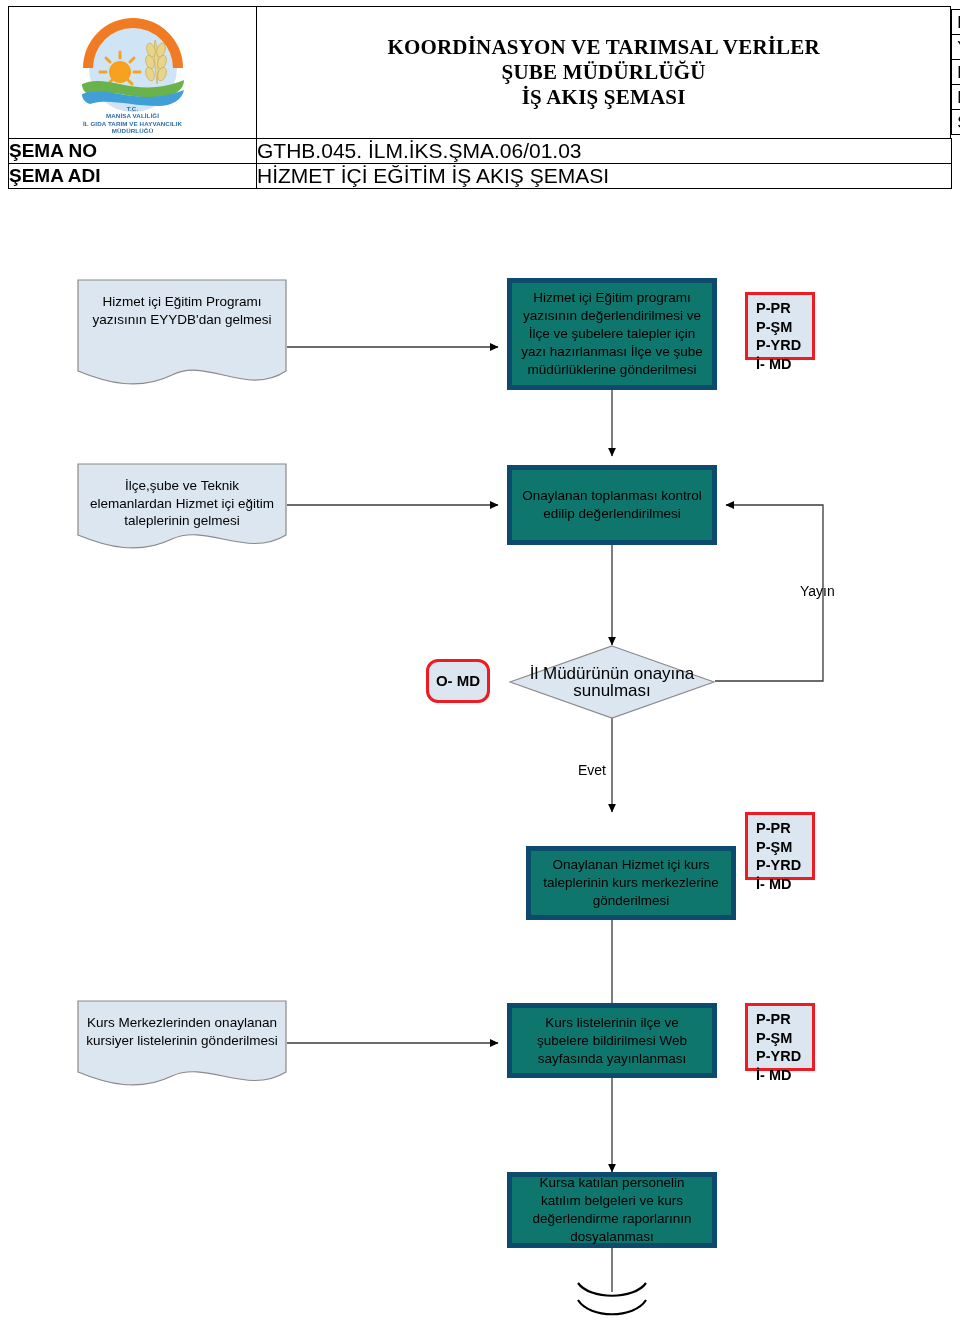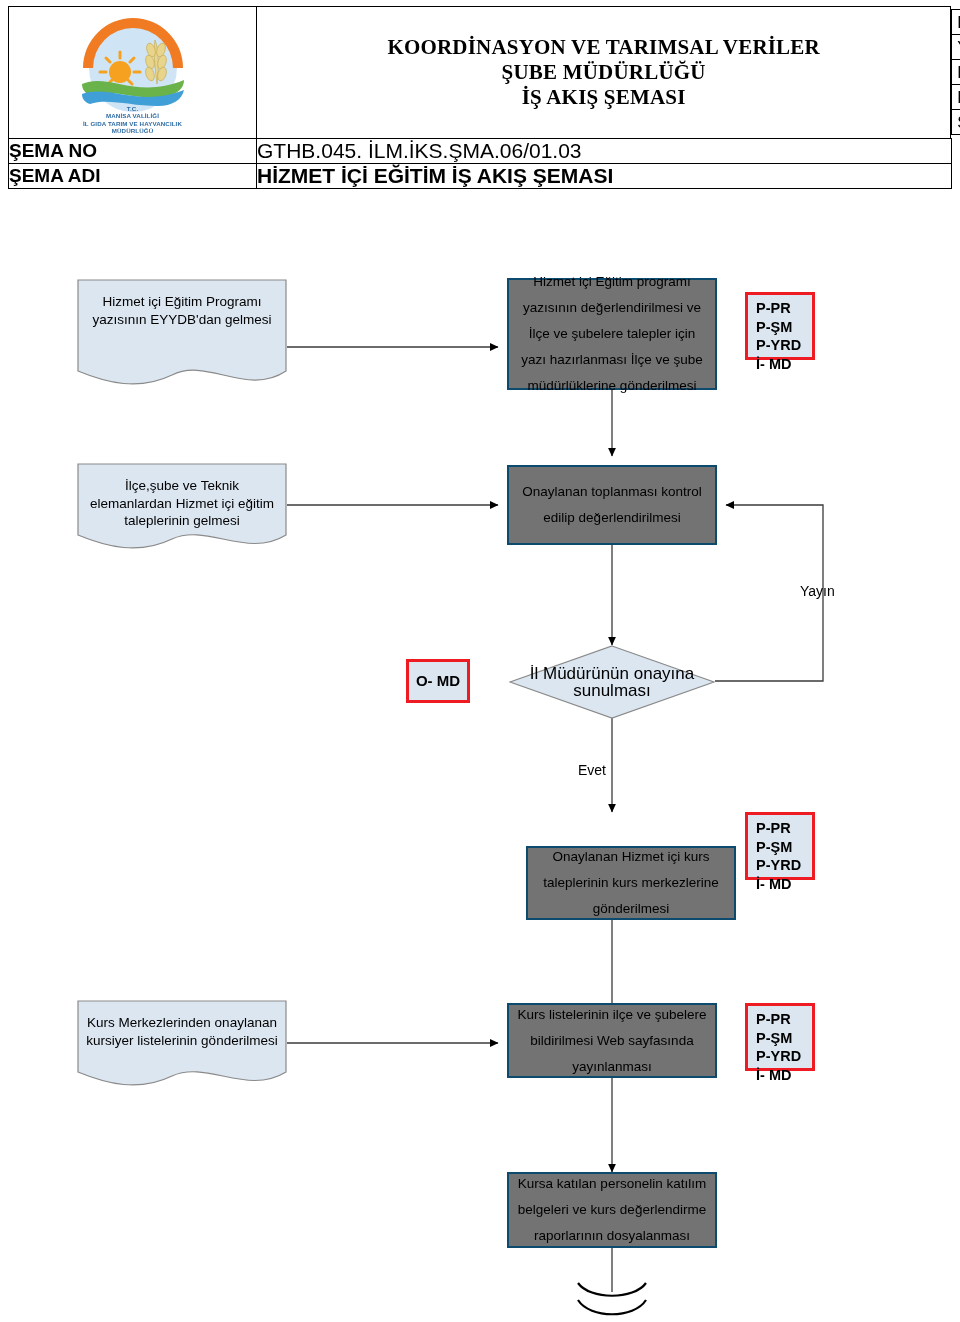--- a/index.html
+++ b/index.html
@@ -20,38 +20,38 @@
     font-family:"Liberation Serif","DejaVu Serif",serif;
     font-weight:bold;font-size:21px;line-height:25px;letter-spacing:.2px;
   }
   .meta-cell{width:0;padding:0;border:none !important;}
   .meta-table{border-collapse:collapse;width:304px;table-layout:fixed;}
   .meta-table td{border:1.4px solid #000;font-size:16.5px;padding:1px 5px;height:22px;white-space:nowrap;}
   .meta-k{width:176px;}
   .meta-tall{height:38px;}
   .sn-k{font-weight:bold;font-size:19px;padding:3px 9px;width:168px;}
   .sn-v{font-size:21px;padding:3px 9px;}
-  .sn-v.bold{font-weight:bold;}
+  .sn-v.bold{font-weight:normal;}
 
   
   .logo{position:relative;width:150px;height:126px;margin:0 auto;}
   .logo svg{display:block;}
   .logo-text{
     position:absolute;left:0;right:0;bottom:1px;text-align:center;
     font-size:6.2px;line-height:7.4px;font-weight:bold;color:#2e6ca4;
     letter-spacing:.1px;
   }
 
   
   .flow{position:absolute;left:0;top:0;width:960px;height:1322px;text-decoration:underline;}
   .node{
     position:absolute;box-sizing:border-box;
-    background:#737373;border:2px solid #0c4a6e;
+    background:#0f766e;border:5px solid #0c4a6e;
     display:flex;align-items:center;justify-content:center;text-align:center;
-    font-size:13.5px;line-height:26px;color:#000;padding:3px 7px;
+    font-size:13.5px;line-height:18px;color:#000;padding:3px 7px;
   }
   .doc-wrap{position:absolute;}
   .doc-wrap svg{position:absolute;left:0;top:0;}
   .doc-label{
     position:absolute;left:0;right:0;top:0;
     text-align:center;font-size:13.5px;line-height:17.5px;
     padding:14px 8px 0 8px;box-sizing:border-box;
   }
   .diamond-wrap{position:absolute;}
   .diamond-wrap svg{position:absolute;left:0;top:0;}
@@ -224,21 +224,21 @@
       </svg>
       <div class="doc-label">İlçe,şube ve Teknik elemanlardan Hizmet içi eğitim taleplerinin gelmesi</div>
     </div>
 
     <div class="node" style="left:507px;top:465px;width:210px;height:80px;">
       <span>Onaylanan toplanması  kontrol edilip değerlendirilmesi</span>
     </div>
 
     <div class="edge-label" style="left:800px;top:583px;">Yayın</div>
 
-    <div class="redbox center" style="left:406px;top:659px;width:64px;height:44px;">O- MD</div>
+    <div class="redbox center" style="left:426px;top:659px;width:64px;height:44px;border-radius:12px;">O- MD</div>
 
     <div class="diamond-wrap" style="left:509px;top:645px;width:206px;height:74px;">
       <svg width="206" height="74" viewBox="0 0 206 74">
         <path d="M103,1 L205,37 L103,73 L1,37 Z" fill="#dce6f1" stroke="#8a8a8a" stroke-width="1.2"></path>
       </svg>
       <div class="diamond-label">İl Müdürünün onayına sunulması</div>
     </div>
 
     <div class="edge-label" style="left:578px;top:762px;">Evet</div>
 

